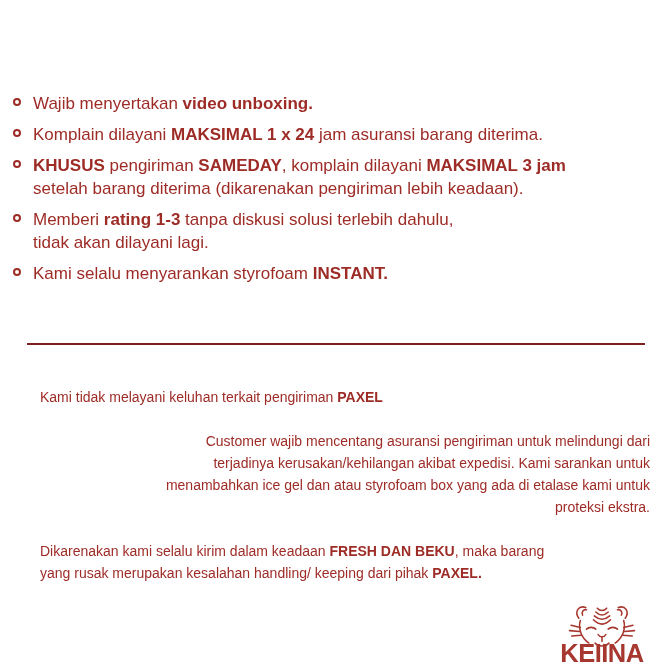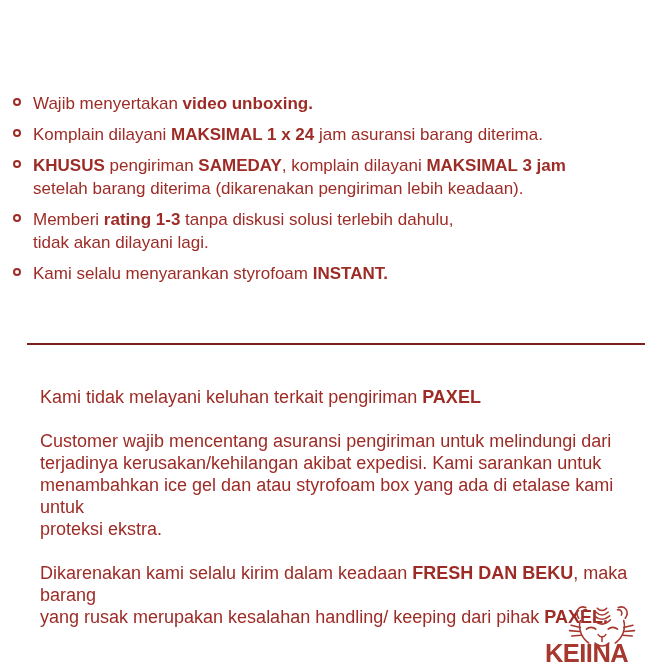--- a/index.html
+++ b/index.html
@@ -30,27 +30,27 @@
     flex:0 0 auto;width:8px;height:8px;
     border:2.5px solid var(--accent);border-radius:50%;
     margin:6px 12px 0 0;
   }
   .btext{display:block;}
   b.seg{font-weight:bold;}
   .divider{
     position:absolute;left:27px;top:343px;width:618px;height:2px;
     background:var(--divider);border:none;margin:0;
   }
-  .paragraphs{position:absolute;left:40px;top:386px;right:20px;font-size:18px;line-height:22px;}
+  .paragraphs{position:absolute;left:40px;top:386px;right:20px;font-size:14px;line-height:22px;}
   .para{margin:0;}
-  .para-1{margin-top:20px;}
+  .para-1{margin-top:20px;text-align:right;}
   .para-2{margin-top:12px;}
   .para + .para{margin-top:22px;}
   .logo{
-    position:absolute;right:12px;bottom:4px;width:112px;text-align:left;
+    position:absolute;right:12px;bottom:4px;width:112px;text-align:center;
     color:var(--logo);
   }
   .logo svg{display:block;margin:0 auto -9px auto;}
   .brand{
     font-size:25px;font-weight:bold;letter-spacing:-0.5px;line-height:1;
     display:block;transform:scaleX(1.02);
   }
 </style>
 </head>
 <body>

